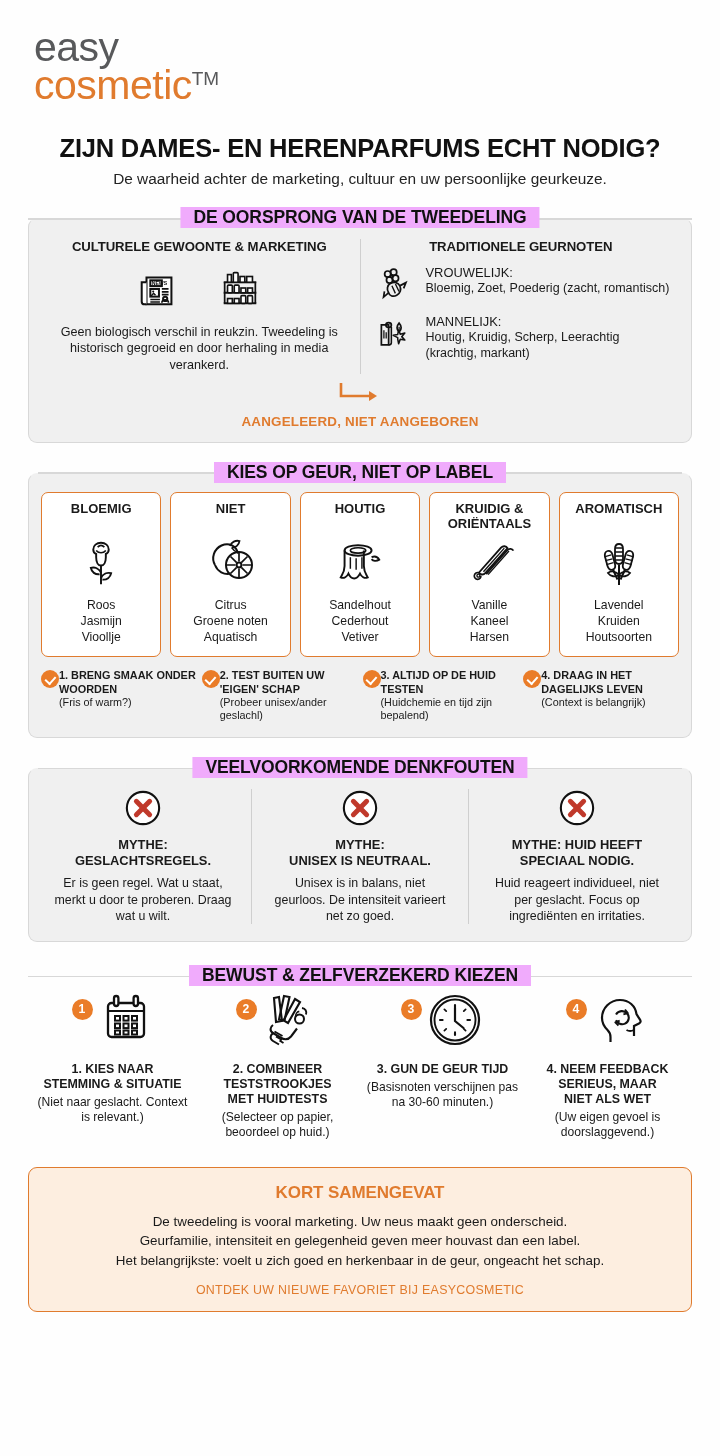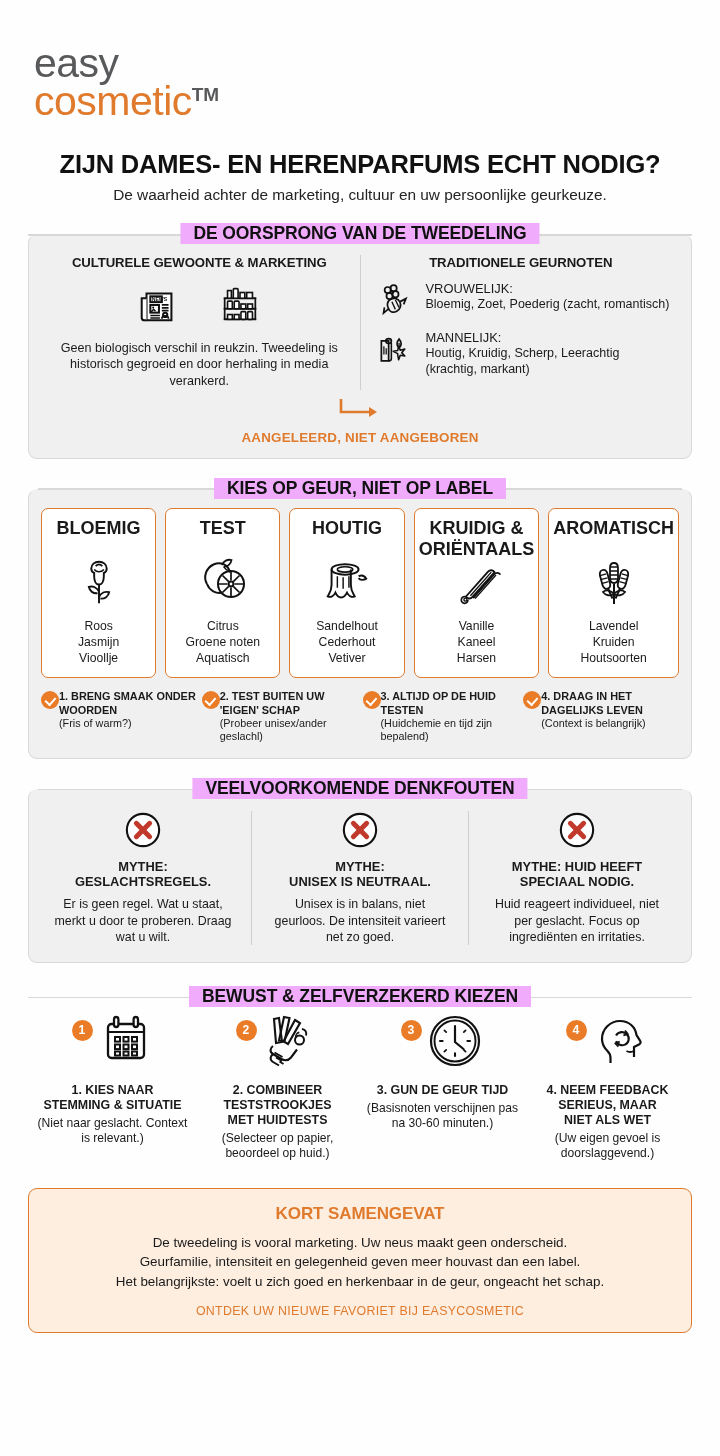--- a/index.html
+++ b/index.html
@@ -8,37 +8,37 @@
     height: 1456px;
     background: #ffffff;
     font-family: "Liberation Sans", sans-serif;
     color: #1a1a1a;
     overflow: hidden;
   }
   .page {
     width: 720px;
     height: 1456px;
     position: relative;
-    padding: 16px 28px;
+    padding: 0 28px;
     background: #fefefe;
   }
 
   
   .logo { padding-top: 28px; padding-left: 6px; line-height: 0.93; }
   .logo-easy {
     font-size: 41px; font-weight: 400; color: #58595b;
     letter-spacing: -0.5px; display: block;
   }
   .logo-cosmetic-wrap { display: block; white-space: nowrap; }
   .logo-cosmetic {
     font-size: 41px; font-weight: 400; color: #e07b2e;
     letter-spacing: -0.5px;
   }
   .logo-tm {
-    font-size: 19px; font-weight: 700; color: #58595b;
+    font-size: 19px; font-weight: 400; color: #58595b;
     vertical-align: 14px; letter-spacing: 0px;
   }
 
   
   .headline {
     margin-top: 30px; text-align: center;
     font-size: 25.5px; font-weight: 700; color: #111;
     letter-spacing: -0.2px;
   }
   .subheadline {
@@ -91,21 +91,21 @@
 
   
   .fam-row { display: flex; gap: 9px; padding: 17px 12px 0 12px; }
   .fam-card {
     flex: 1; background: #fff; border: 1.6px solid #e07b2e;
     border-radius: 7px; padding: 9px 4px 11px 4px;
     display: flex; flex-direction: column; align-items: center;
     min-height: 165px;
   }
   .fam-title {
-    font-size: 18px; font-weight: 700; text-align: center;
+    font-size: 13px; font-weight: 700; text-align: center;
     line-height: 1.14; min-height: 30px;
   }
   .fam-icon { margin: 2px 0 6px 0; flex: 1; display: flex; align-items: center; }
   .fam-notes { font-size: 12.2px; line-height: 1.29; text-align: center; }
 
   .tips-row { display: flex; padding: 12px 12px 15px 12px; gap: 5px; }
   .tip { flex: 1; display: flex; align-items: flex-start; }
   .tip-check {
     width: 18px; height: 18px; border-radius: 50%; background: #ea7c28;
     flex: 0 0 18px; margin-top: 1px; position: relative;
@@ -299,21 +299,21 @@
               <path d="M26 40c-2-4.4-6.4-6-10.5-5 .8 4.4 4.6 7.3 9 6.6"></path>
               <path d="M26 45.5c2-4.4 6.4-6 10.5-5-.8 4.4-4.6 7.3-9 6.6"></path>
             </svg>
           </div>
           <div class="fam-notes" style="white-space:pre-line;">Roos
 Jasmijn
 Vioollje</div>
         </div>
 
         <div class="fam-card">
-          <div class="fam-title">TEST</div>
+          <div class="fam-title">NIET</div>
           <div class="fam-icon">
             <svg width="56" height="56" viewBox="0 0 56 56" fill="none" stroke="#111" stroke-width="2">
               <path d="M12 30c-4-7-1-16 6.5-19.5C26 7 33.5 11 35 18.5"></path>
               <path d="M12 30c2.5 6.5 9 10 15.5 8.6"></path>
               <path d="M27 11c1.5-4 5.5-6 9.5-5-.5 4-3.8 6.8-7.8 6.6" stroke-width="1.8"></path>
               <path d="M28.7 12.6C30.2 15 32 16.6 34.5 17.4" stroke-width="1.5"></path>
               <circle cx="36" cy="30" r="13"></circle>
               <circle cx="36" cy="30" r="2.4"></circle>
               <path d="M36 17.5v9M36 33.5v9M23.5 30h9M39.5 30h9M27.5 21.5l6.2 6.2M38.3 32.3l6.2 6.2M44.5 21.5l-6.2 6.2M33.7 32.3l-6.2 6.2" stroke-width="1.7"></path>
             </svg>

